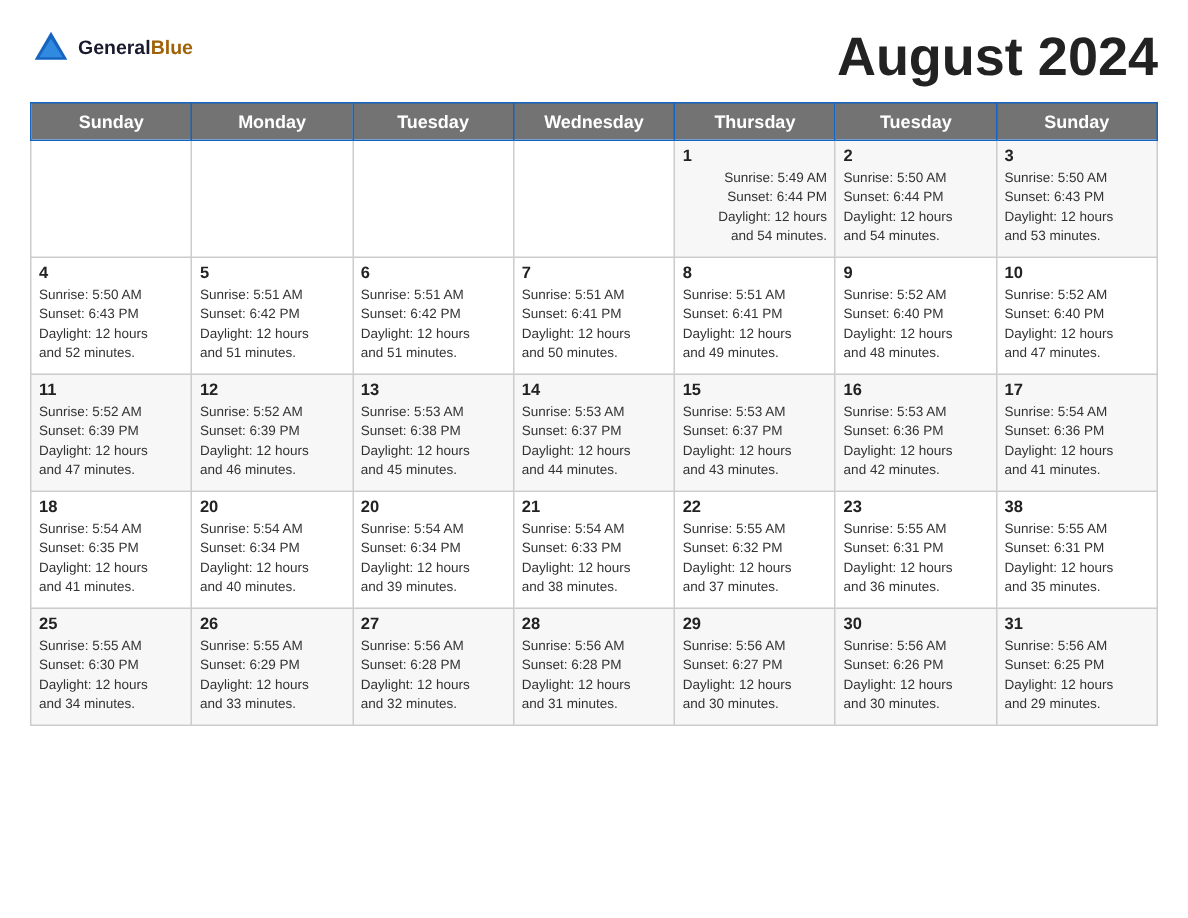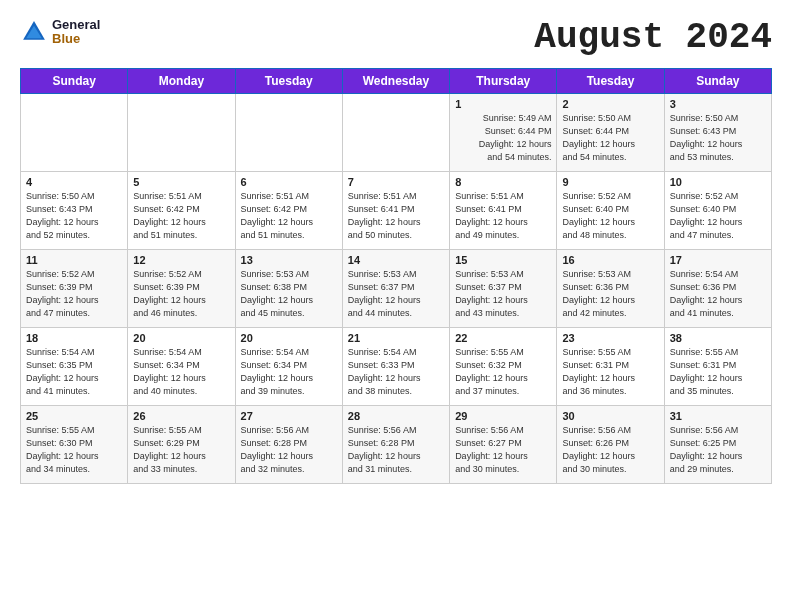--- a/index.html
+++ b/index.html
@@ -20,55 +20,54 @@
       justify-content: space-between;
       margin-bottom: 10px;
     }
     .logo {
       display: flex;
       align-items: center;
       gap: 4px;
     }
     .logo-text {
       display: flex;
-      flex-direction: column;
+      flex-direction: row;
       font-size: 13px;
       font-weight: bold;
       color: #1a1a2e;
       line-height: 1.1;
     }
     .logo-text span:last-child {
       color: #a16207;
     }
     .logo-icon {
       width: 28px;
       height: 28px;
     }
     .title-block {
       text-align: right;
-      font-family: Liberation Mono, monospace;
     }
     .title-block h1 {
       font-size: 36px;
       font-weight: bold;
       color: #222;
       line-height: 1.1;
     }
     .title-block h2 {
       font-size: 15px;
       color: #555;
       font-weight: normal;
     }
     table {
       width: 100%;
       border-collapse: collapse;
       table-layout: fixed;
     }
     thead tr th {
-      background: #6d28d9;
+      background: #737373;
       color: #fff;
       font-size: 12px;
       font-weight: bold;
       text-align: center;
       padding: 5px 2px;
       border: 1px solid #1565C0;
     }
     tbody tr td {
       border: 1px solid #ccc;
       vertical-align: top;

